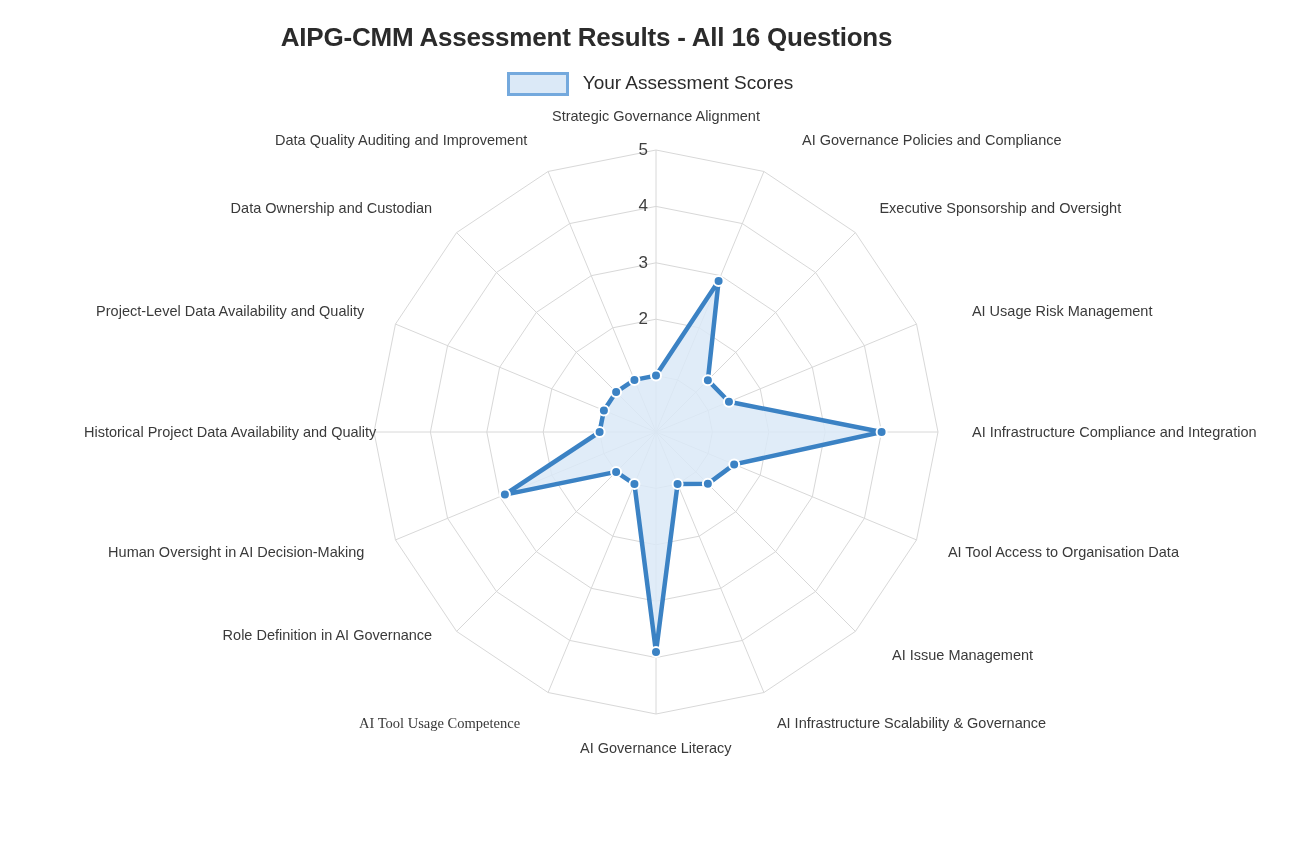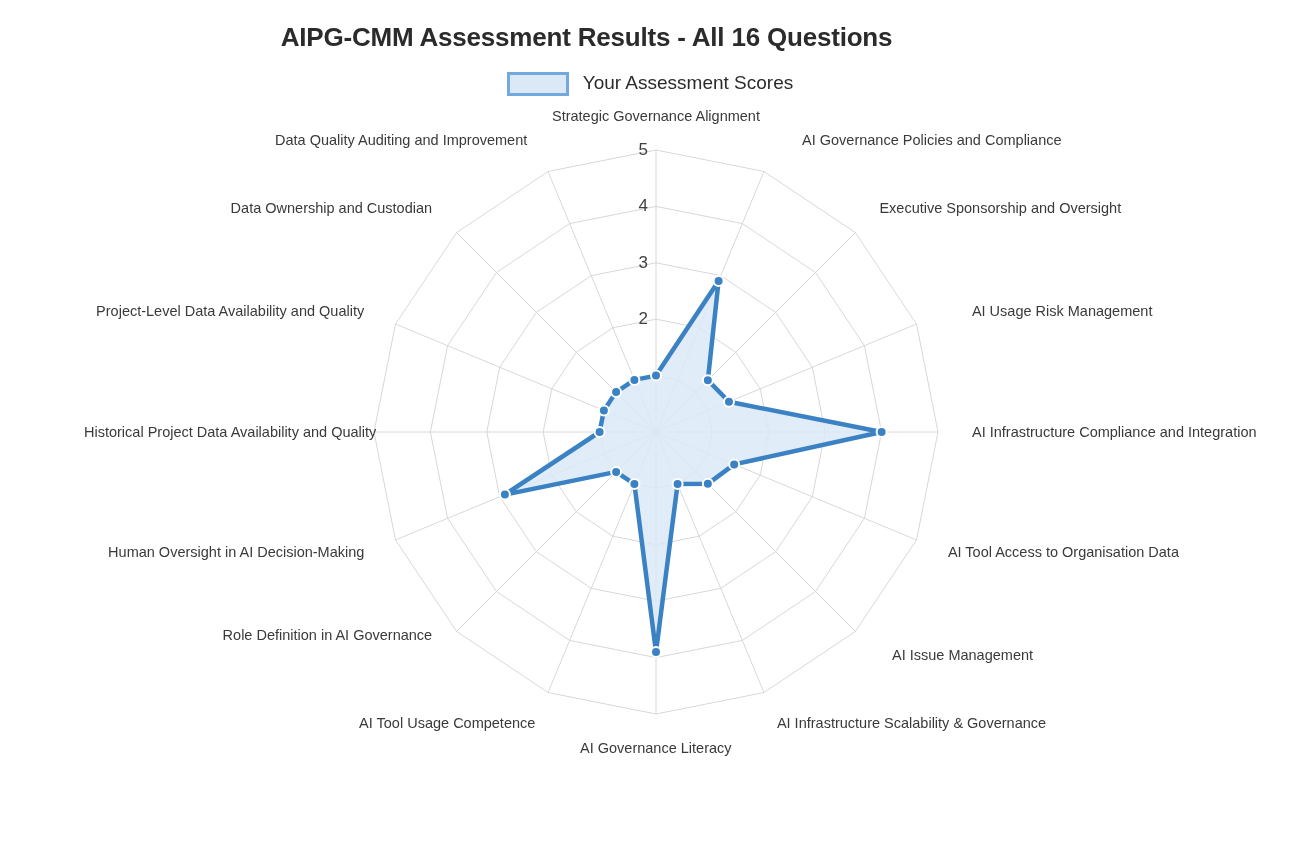--- a/index.html
+++ b/index.html
@@ -114,21 +114,21 @@
   <div id="axis-labels">
       <div class="axis-label" style="left: 552px; top: 108.5px;">Strategic Governance Alignment</div>
       <div class="axis-label" style="left: 802px; top: 132.6px;">AI Governance Policies and Compliance</div>
       <div class="axis-label" style="left: 879.4px; top: 201.1px;">Executive Sponsorship and Oversight</div>
       <div class="axis-label" style="left: 947.9px; top: 303.6px; margin-left: 24px;">AI Usage Risk Management</div>
       <div class="axis-label" style="left: 972px; top: 424.5px;">AI Infrastructure Compliance and Integration</div>
       <div class="axis-label" style="left: 947.9px; top: 545.4px;">AI Tool Access to Organisation Data</div>
       <div class="axis-label" style="left: 847px; top: 647.9px; margin-left: 45px;">AI Issue Management</div>
       <div class="axis-label" style="left: 776.9px; top: 716.4px;">AI Infrastructure Scalability &amp; Governance</div>
       <div class="axis-label" style="left: 580px; top: 740.5px;">AI Governance Literacy</div>
-      <div class="axis-label" style="left: 359.1px; top: 716.4px;">AI Tool Usage Competence</div>
+      <div class="axis-label" style="left: 359.1px; top: 716.4px; font-family: Liberation Serif, serif;">AI Tool Usage Competence</div>
       <div class="axis-label" style="left: 222.6px; top: 628px;">Role Definition in AI Governance</div>
       <div class="axis-label" style="left: 108.1px; top: 545.4px;">Human Oversight in AI Decision-Making</div>
       <div class="axis-label" style="left: 48px; top: 424.5px; margin-left: 36px;">Historical Project Data Availability and Quality</div>
       <div class="axis-label" style="left: 96.1px; top: 303.6px;">Project-Level Data Availability and Quality</div>
       <div class="axis-label" style="left: 230.6px; top: 201.1px;">Data Ownership and Custodian</div>
       <div class="axis-label" style="left: 275px; top: 132.6px;">Data Quality Auditing and Improvement</div>
     </div>
 
 </div>
 

